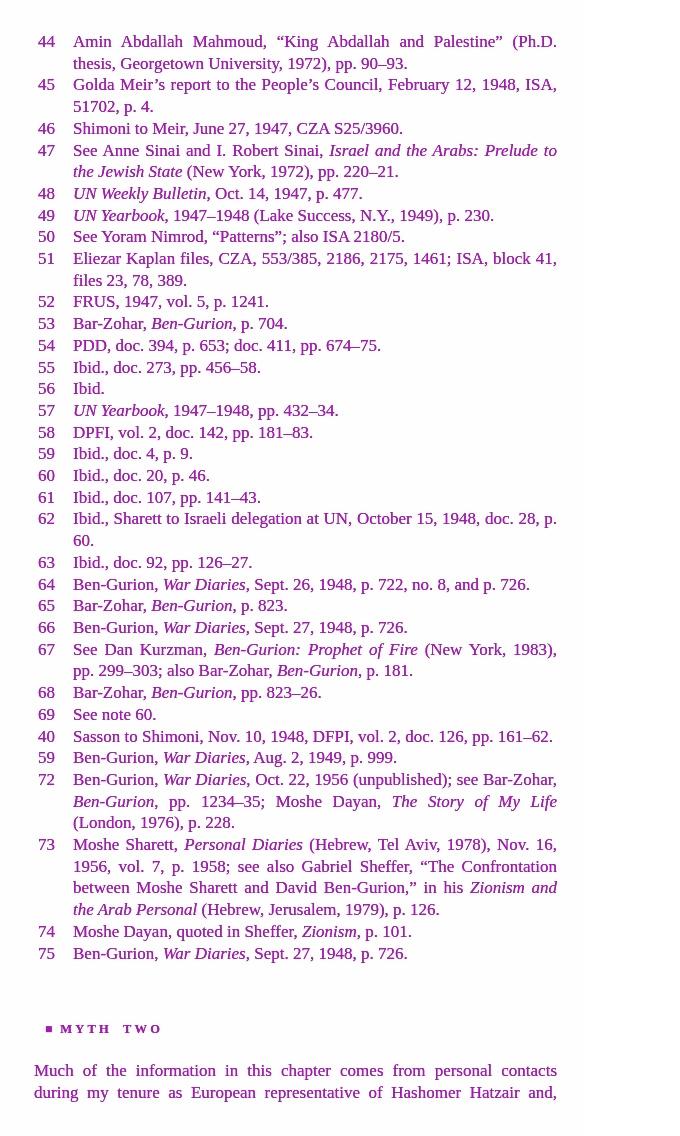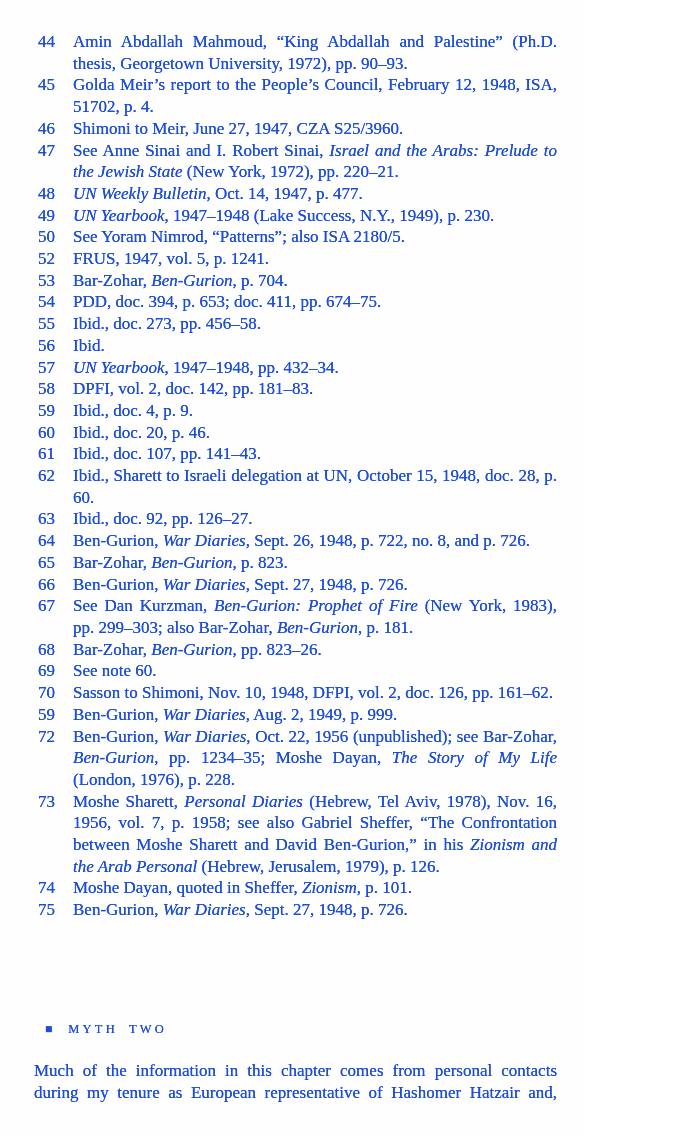--- a/index.html
+++ b/index.html
@@ -1,21 +1,21 @@
 <!DOCTYPE html>
 <html><head>
 <meta charset="utf-8">
 <style>
   html, body { margin: 0; padding: 0; background: #ffffff; }
   .page {
     position: relative;
     width: 582px;
     height: 1136px;
     background: #fefefe;
-    color: #1d4ed8;
+    color: #a21caf;
     font-family: "Liberation Serif", serif;
     font-size: 17px;
     line-height: 21.7px;
     overflow: hidden;
     text-shadow: 0 0 0.4px currentColor;
   }
   .notes {
     position: absolute;
     top: 31px;
     left: 38px;
@@ -36,23 +36,23 @@
     align-items: center;
     margin-left: 45px;
     height: 14px;
   }
   .bullet {
     font-size: 12px;
     line-height: 10px;
     flex: none;
   }
   .myth-title {
-    margin-left: 16px;
+    margin-left: 8px;
     font-size: 12.5px;
-    font-weight: 400;
+    font-weight: 700;
     letter-spacing: 3.2px;
     word-spacing: 5px;
     line-height: 14px;
   }
   .para {
     margin: 24px 25px 0 34px;
   }
   .para-line {
     text-align: justify;
     text-align-last: justify;
@@ -86,20 +86,24 @@
       </div>
       <div class="note">
         <span class="note-num">49</span>
         <span class="note-text"><i>UN Yearbook</i><span>, 1947–1948 (Lake Success, N.Y., 1949), p. 230.</span></span>
       </div>
       <div class="note">
         <span class="note-num">50</span>
         <span class="note-text"><span>See Yoram Nimrod, “Patterns”; also ISA 2180/5.</span></span>
       </div>
       <div class="note">
+        <span class="note-num">51</span>
+        <span class="note-text"><span>Eliezar Kaplan files, CZA, 553/385, 2186, 2175, 1461; ISA, block 41, files 23, 78, 389.</span></span>
+      </div>
+      <div class="note">
         <span class="note-num">52</span>
         <span class="note-text"><span>FRUS, 1947, vol. 5, p. 1241.</span></span>
       </div>
       <div class="note">
         <span class="note-num">53</span>
         <span class="note-text"><span>Bar-Zohar, </span><i>Ben-Gurion</i><span>, p. 704.</span></span>
       </div>
       <div class="note">
         <span class="note-num">54</span>
         <span class="note-text"><span>PDD, doc. 394, p. 653; doc. 411, pp. 674–75.</span></span>
@@ -158,21 +162,21 @@
       </div>
       <div class="note">
         <span class="note-num">68</span>
         <span class="note-text"><span>Bar-Zohar, </span><i>Ben-Gurion</i><span>, pp. 823–26.</span></span>
       </div>
       <div class="note">
         <span class="note-num">69</span>
         <span class="note-text"><span>See note 60.</span></span>
       </div>
       <div class="note">
-        <span class="note-num">70</span>
+        <span class="note-num">40</span>
         <span class="note-text"><span>Sasson to Shimoni, Nov. 10, 1948, DFPI, vol. 2, doc. 126, pp. 161–62.</span></span>
       </div>
       <div class="note">
         <span class="note-num">59</span>
         <span class="note-text"><span>Ben-Gurion, </span><i>War Diaries</i><span>, Aug. 2, 1949, p. 999.</span></span>
       </div>
       <div class="note">
         <span class="note-num">72</span>
         <span class="note-text"><span>Ben-Gurion, </span><i>War Diaries</i><span>, Oct. 22, 1956 (unpublished); see Bar-Zohar, </span><i>Ben-Gurion</i><span>, pp. 1234–35; Moshe Dayan, </span><i>The Story of My Life</i><span> (London, 1976), p. 228.</span></span>
       </div>

